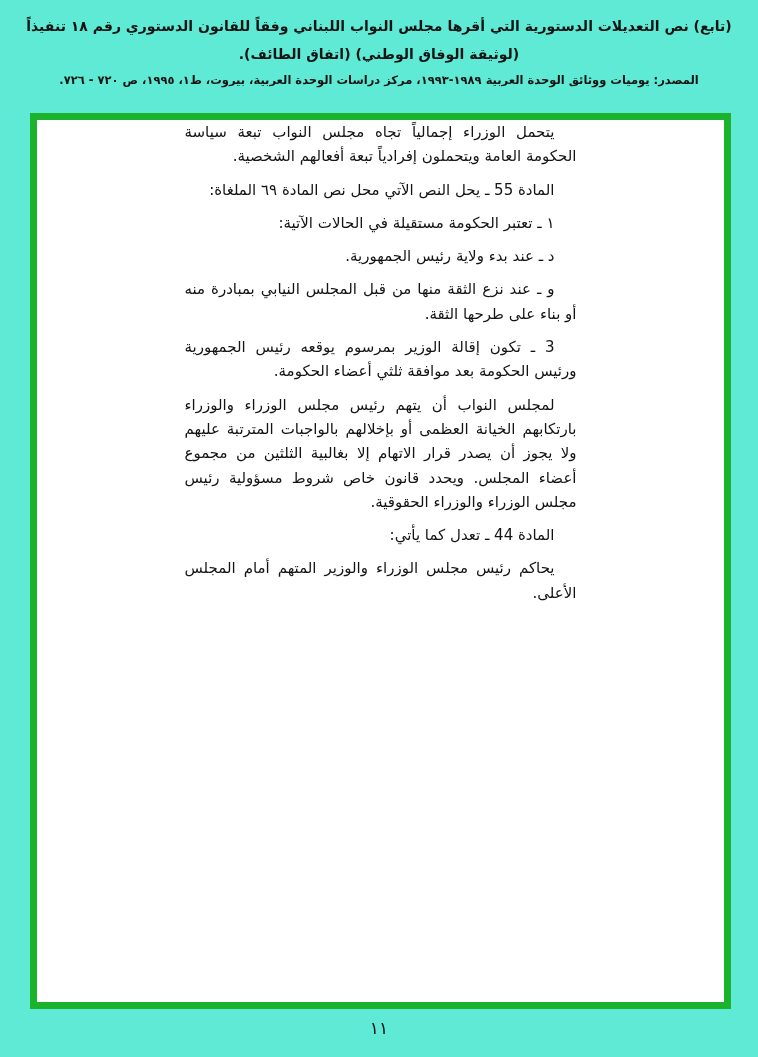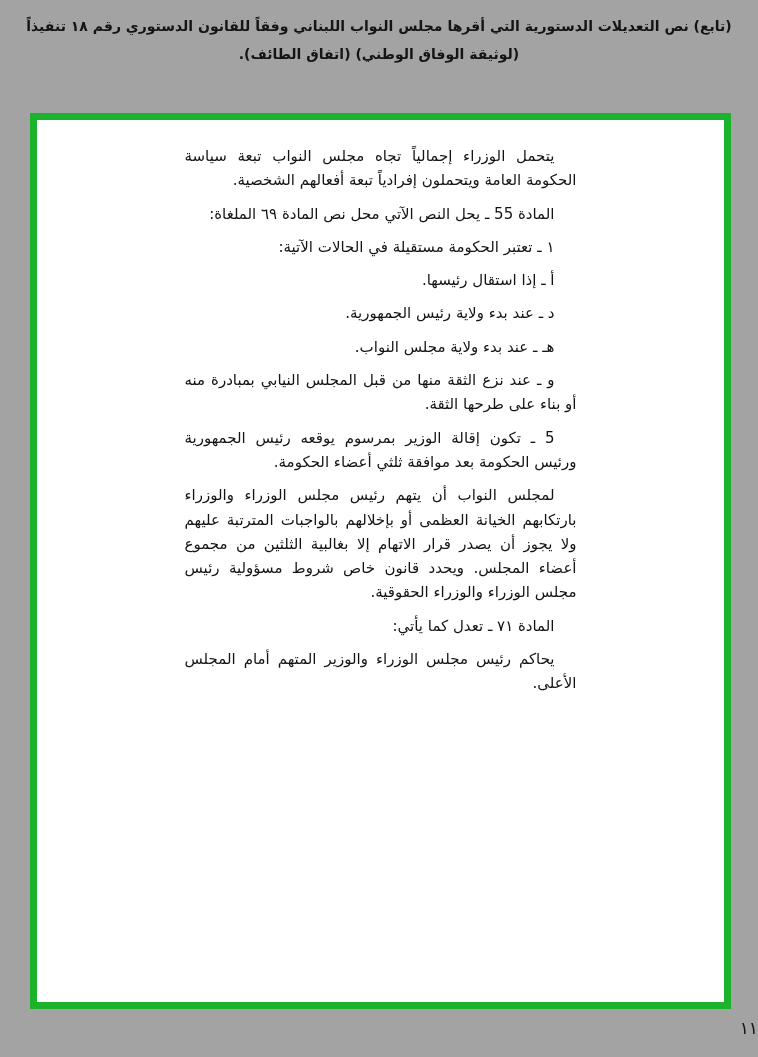--- a/index.html
+++ b/index.html
@@ -6,21 +6,21 @@
     margin: 0;
     padding: 0;
     background: #ffffff;
     font-family: "DejaVu Sans", sans-serif;
     color: #141414;
   }
   .page {
     position: relative;
     width: 758px;
     height: 1057px;
-    background: #a3a3a3;
+    background: #5eead4;
     overflow: hidden;
   }
   .doc-header {
     position: absolute;
     top: 12px;
     left: 0;
     width: 758px;
     direction: rtl;
   }
   .doc-title {
@@ -50,64 +50,62 @@
     width: 687px;
     height: 882px;
     border-style: solid;
     border-width: 7px;
     background: #ffffff;
     overflow: hidden;
   }
   .text-column {
     width: 392px;
     margin: 0 auto;
-    padding-top: 24px;
     direction: rtl;
     text-align: justify;
     font-size: 15px;
     line-height: 1.62;
   }
   .text-column p {
     margin: 0 0 9px 0;
     text-indent: 22px;
   }
   .page-number {
     position: absolute;
     top: 1018px;
     left: 0;
     width: 758px;
-    text-align: right;
+    text-align: center;
     font-size: 17px;
     letter-spacing: 4px;
     direction: rtl;
   }
 </style>
 </head>
 <body style="color: rgb(20, 20, 20); background: rgb(255, 255, 255);">
 
 <div class="page">
 
   <header class="doc-header">
     <div class="doc-title">
       <span>(تابع) نص التعديلات الدستورية التي أقرها مجلس النواب اللبناني وفقاً للقانون الدستوري رقم ١٨ تنفيذاً (لوثيقة الوفاق</span>
       <span>الوطني) (اتفاق الطائف).</span>
     </div>
+    <div class="doc-source">المصدر: يوميات ووثائق الوحدة العربية ١٩٨٩-١٩٩٣، مركز دراسات الوحدة العربية، بيروت، ط١، ١٩٩٥، ص ٧٢٠ - ٧٢٦.</div>
   </header>
 
   <div class="highlight-box" style="border-color: rgb(28, 179, 44);">
     <div class="text-column">
         <p>يتحمل الوزراء إجمالياً تجاه مجلس النواب تبعة سياسة الحكومة العامة ويتحملون إفرادياً تبعة أفعالهم الشخصية.</p>
         <p>المادة 55 ـ يحل النص الآتي محل نص المادة ٦٩ الملغاة:</p>
         <p>١ ـ تعتبر الحكومة مستقيلة في الحالات الآتية:</p>
-        <p>أ ـ إذا استقال رئيسها.</p>
         <p>د ـ عند بدء ولاية رئيس الجمهورية.</p>
-        <p>هـ ـ عند بدء ولاية مجلس النواب.</p>
         <p>و ـ عند نزع الثقة منها من قبل المجلس النيابي بمبادرة منه أو بناء على طرحها الثقة.</p>
-        <p>5 ـ تكون إقالة الوزير بمرسوم يوقعه رئيس الجمهورية ورئيس الحكومة بعد موافقة ثلثي أعضاء الحكومة.</p>
+        <p>3 ـ تكون إقالة الوزير بمرسوم يوقعه رئيس الجمهورية ورئيس الحكومة بعد موافقة ثلثي أعضاء الحكومة.</p>
         <p>لمجلس النواب أن يتهم رئيس مجلس الوزراء والوزراء بارتكابهم الخيانة العظمى أو بإخلالهم بالواجبات المترتبة عليهم ولا يجوز أن يصدر قرار الاتهام إلا بغالبية الثلثين من مجموع أعضاء المجلس. ويحدد قانون خاص شروط مسؤولية رئيس مجلس الوزراء والوزراء الحقوقية.</p>
-        <p>المادة ٧١ ـ تعدل كما يأتي:</p>
+        <p>المادة 44 ـ تعدل كما يأتي:</p>
         <p>يحاكم رئيس مجلس الوزراء والوزير المتهم أمام المجلس الأعلى.</p>
       </div>
   </div>
 
   <div class="page-number">١١</div>
 
 </div>
 
 </body></html>

